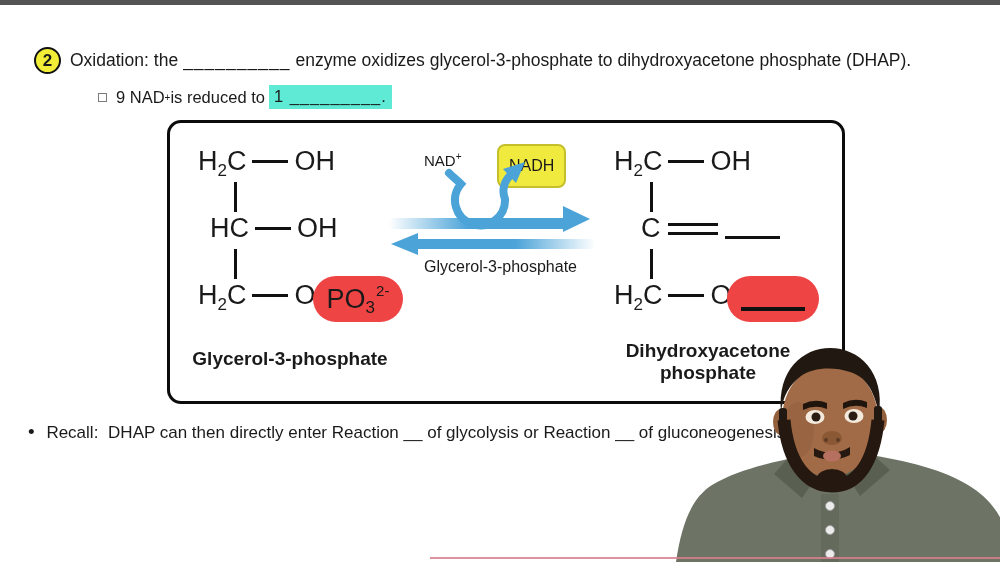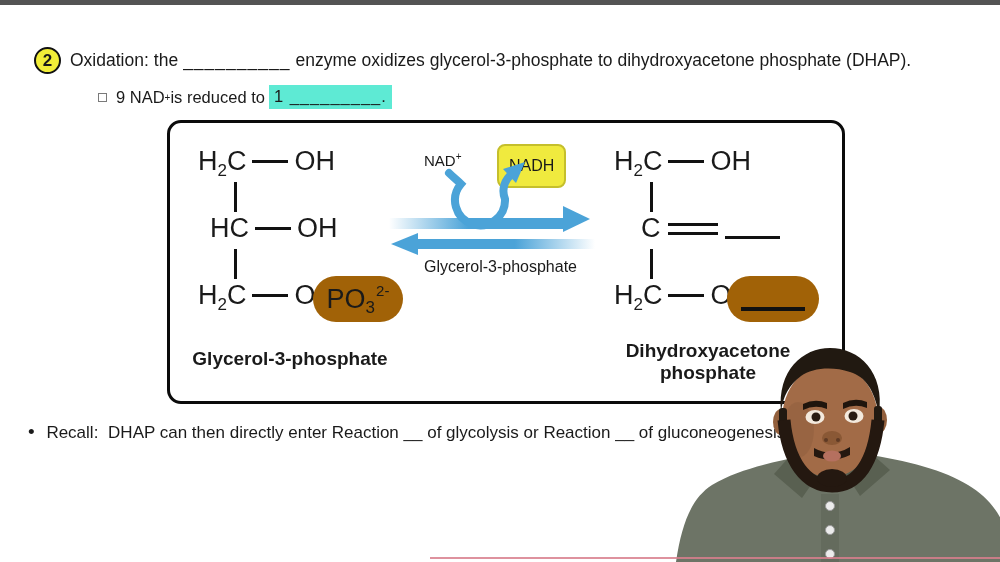--- a/index.html
+++ b/index.html
@@ -21,21 +21,21 @@
   sup.small { font-size:10px; }
 
   
   .diagram-box { left:167px; top:120px; width:678px; height:284px; border:3px solid #0b0b0b; border-radius:14px; background:#fff; }
 
   .frm { display:flex; align-items:center; font-size:27px; white-space:nowrap; }
   .frm .s  { font-size:17px; position:relative; top:9px; }
   .frm .sp { font-size:15px; position:relative; top:-9px; margin-left:1px; }
   .hbond { width:36px; height:3px; background:#111; margin:0 6px; }
   .vbond { width:3px; background:#111; }
-  .pill { background:#a16207; border-radius:23px; display:flex; align-items:center; justify-content:center; }
+  .pill { background:#ef4444; border-radius:23px; display:flex; align-items:center; justify-content:center; }
   .mol-label { font-weight:bold; font-size:19px; text-align:center; line-height:22px; }
 
   .dbond { display:flex; flex-direction:column; gap:6px; margin-left:7px; }
   .dbond div { width:50px; height:3px; background:#111; }
   .blankline { height:3px; background:#111; }
 
   
   .nad-label { font-size:15px; }
   .nadh-badge { background:#f0ea3e; border:2px solid #c5bf2c; border-radius:8px; font-size:16px; padding:11px 10px; }
   .fwd-body { left:389px; top:218px; width:176px; height:11px;

